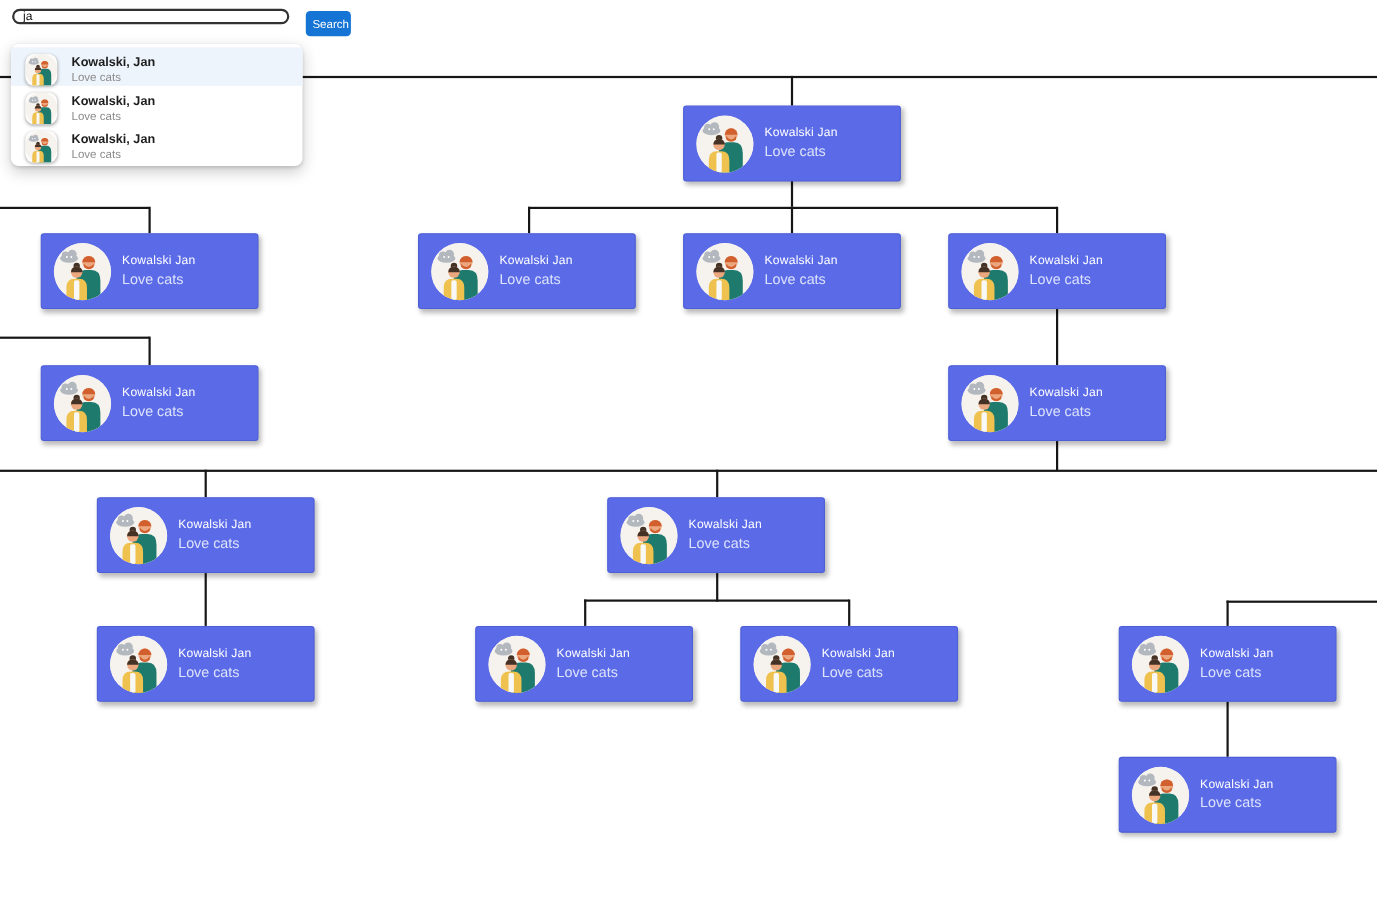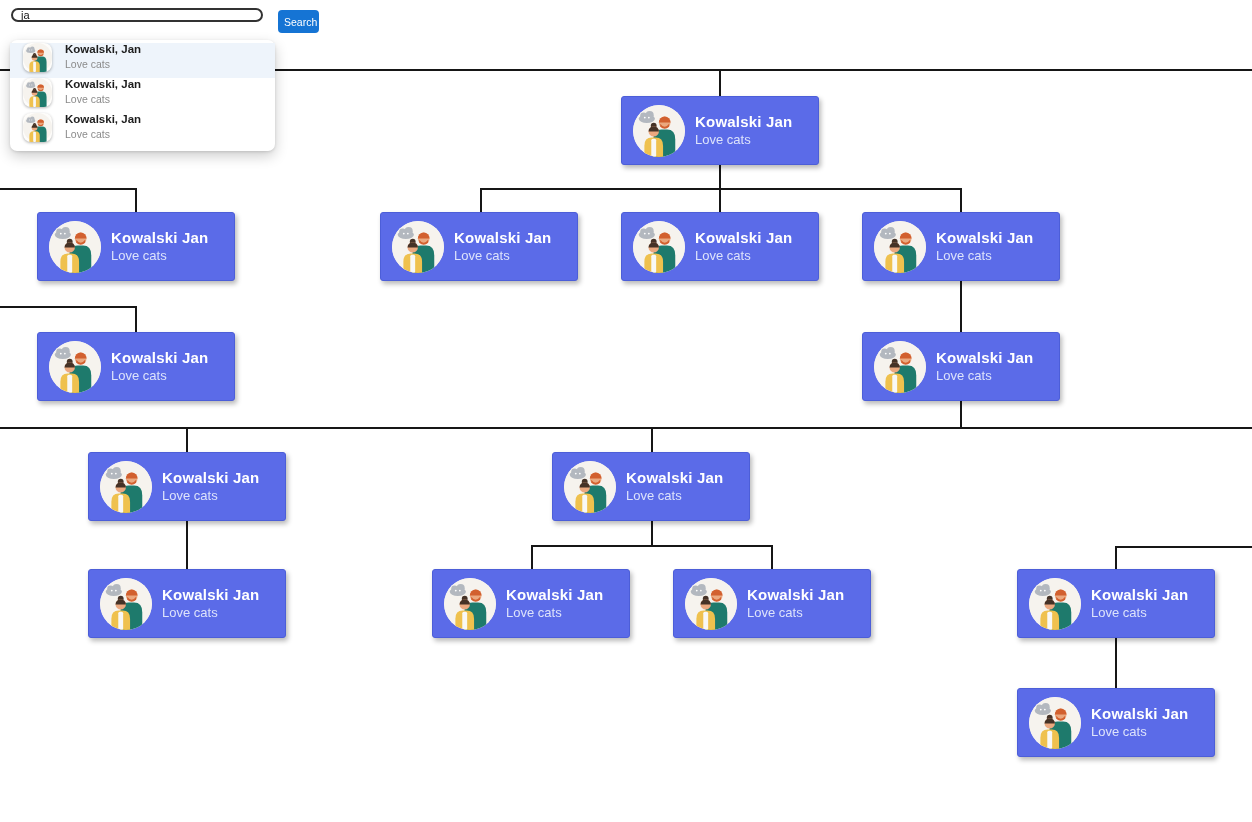--- a/index.html
+++ b/index.html
@@ -15,37 +15,37 @@
 
   
   .node{position:absolute;width:198px;height:69px;background:var(--card);
         border:1px solid var(--card-border);border-radius:3px;box-sizing:border-box;
         box-shadow:2px 3px 5px rgba(0,0,0,.28);display:flex;align-items:center;
         z-index:2;cursor:pointer;}
   .avatar{width:52px;height:52px;border-radius:50%;background:#f6f3ee;margin-left:11px;
           overflow:hidden;flex:none;display:block;}
   .avatar svg{display:block;width:100%;height:100%;}
   .ntexts{margin-left:10px;display:flex;flex-direction:column;line-height:1.15;}
-  .title{color:var(--card-title);font-weight:bold;font-size:15px;letter-spacing:.2px;}
+  .title{color:var(--card-title);font-weight:normal;font-size:11px;letter-spacing:.2px;}
   .subtitle{color:var(--card-subtitle);font-size:13px;margin-top:3px;}
 
   
   .searchbar{position:absolute;left:0;top:0;z-index:10;}
   .search-input{position:absolute;left:11px;top:8px;width:252px;height:14px;box-sizing:border-box;
         border:2px solid #323232;border-radius:9px;font-size:11px;padding:0 8px;outline:none;
         font-family:"Liberation Sans",sans-serif;color:#111;background:#fff;}
   .search-btn{position:absolute;left:278px;top:10px;width:41px;height:23px;background:var(--button);
         color:#fff;border:none;border-radius:4px;font-size:10.5px;cursor:pointer;
         font-family:"Liberation Sans",sans-serif;}
 
   
   .dropdown{position:absolute;left:10px;top:40px;width:265px;background:#fff;border-radius:7px;
         box-shadow:0 5px 14px rgba(0,0,0,.20), 0 1px 3px rgba(0,0,0,.12);
         padding:3px 0;z-index:11;}
-  .sug{display:flex;align-items:flex-start;height:35px;padding-left:13px;cursor:pointer;}
+  .sug{display:flex;align-items:flex-end;height:35px;padding-left:13px;cursor:pointer;}
   .sug.active{background:var(--suggestion-highlight);}
   .savatar{width:29px;height:29px;border-radius:8px;background:#fdfcfa;overflow:hidden;flex:none;
         box-shadow:0 1px 3px rgba(0,0,0,.30);display:block;}
   .savatar svg{display:block;width:100%;height:100%;}
   .stexts{margin-left:13px;display:flex;flex-direction:column;line-height:1.2;}
   .sname{font-size:11.5px;font-weight:bold;color:#1d1d1d;}
   .sdesc{font-size:10.5px;color:#8b8b8b;margin-top:1px;}
 </style>
 </head>
 <body>

